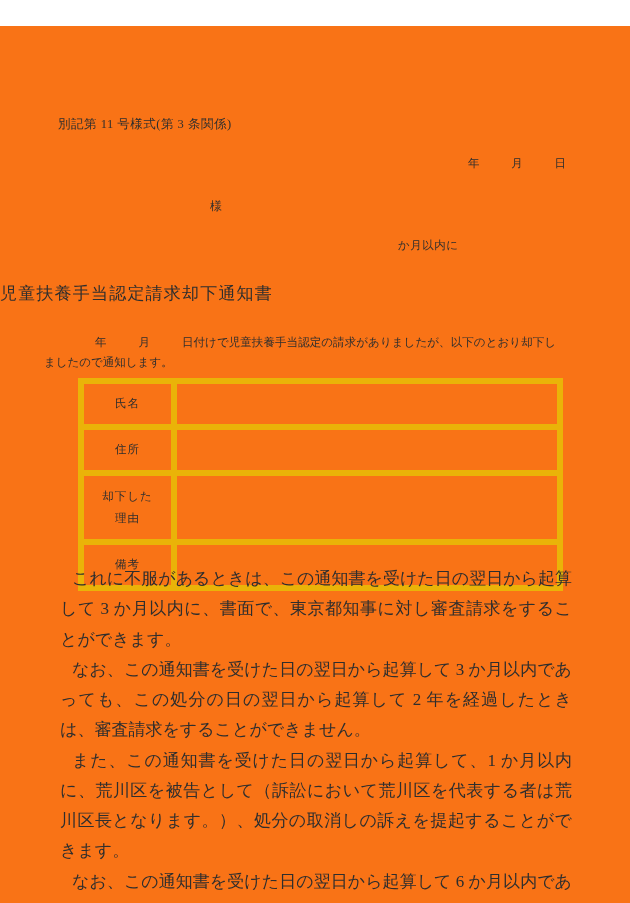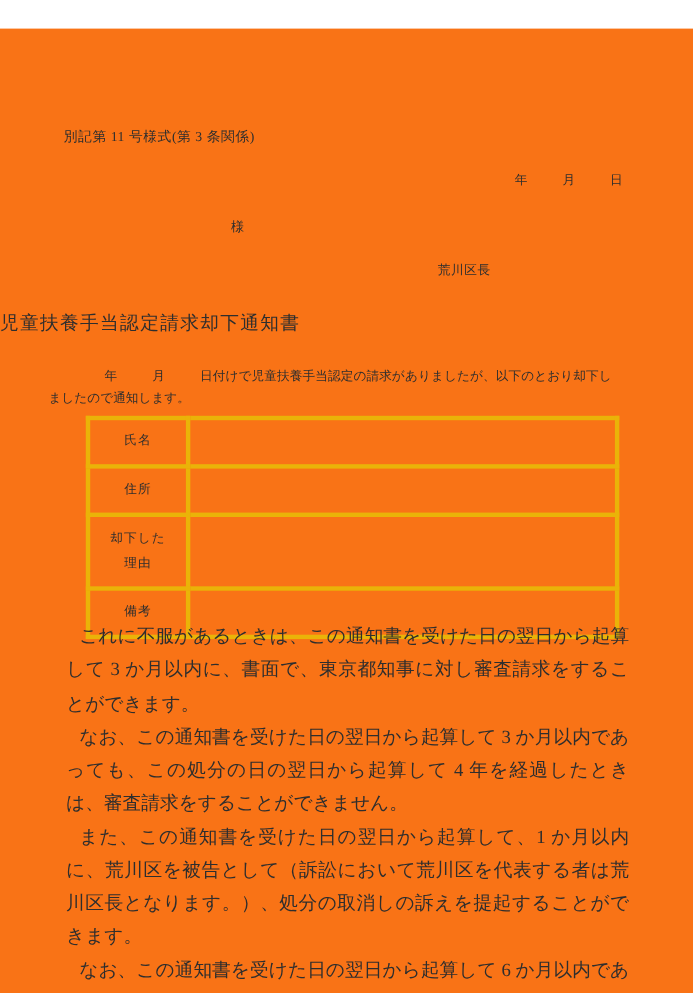--- a/index.html
+++ b/index.html
@@ -94,21 +94,21 @@
   
   .info-table {
     position: absolute;
     left: 78px;
     top: 352px;
     width: 485px;
     border-collapse: collapse;
     table-layout: fixed;
   }
   .info-table td {
-    border: 4px solid #eab308;
+    border: 6px solid #eab308;
     font-size: 11.5px;
     padding: 0;
   }
   .info-table td.label {
     width: 87px;
     text-align: center;
     vertical-align: middle;
     letter-spacing: 1px;
     line-height: 1.85;
   }
@@ -144,21 +144,21 @@
   <div class="date-line-top">
     <span>年</span>
     <span class="blank"></span>
     <span>月</span>
     <span class="blank"></span>
     <span>日</span>
   </div>
 
   <div class="addressee">様</div>
 
-  <div class="issuer">荒川区長</div>
+  <div class="issuer">か月以内に</div>
 
   <div class="doc-title">児童扶養手当認定請求却下通知書</div>
 
   <div class="intro">
     <span class="lead-space"></span>
     <span>年</span>
     <span class="blank"></span>
     <span>月</span>
     <span class="blank"></span>
     <span>日付けで児童扶養手当認定の請求がありましたが、以下のとおり却下しましたので通知します。</span>
@@ -183,18 +183,18 @@
       </tr>
       <tr class="row-short">
         <td class="label">備考</td>
         <td class="value"></td>
       </tr>
     </tbody>
   </table>
 
   <div class="notes">
     <p>これに不服があるときは、この通知書を受けた日の翌日から起算して 3 か月以内に、書面で、東京都知事に対し審査請求をすることができます。</p>
-    <p>なお、この通知書を受けた日の翌日から起算して 3 か月以内であっても、この処分の日の翌日から起算して 4 年を経過したときは、審査請求をすることができません。</p>
+    <p>なお、この通知書を受けた日の翌日から起算して 3 か月以内であっても、この処分の日の翌日から起算して 2 年を経過したときは、審査請求をすることができません。</p>
     <p>また、この通知書を受けた日の翌日から起算して、1 か月以内に、荒川区を被告として（訴訟において荒川区を代表する者は荒川区長となります。）、処分の取消しの訴えを提起することができます。</p>
     <p>なお、この通知書を受けた日の翌日から起算して 6 か月以内であっても、この処分の日の翌日から起算して 1 年を経過したときは、処分の取消しの訴えを提起することができません。</p>
   </div>
 
 </div>
 
 </body></html>

